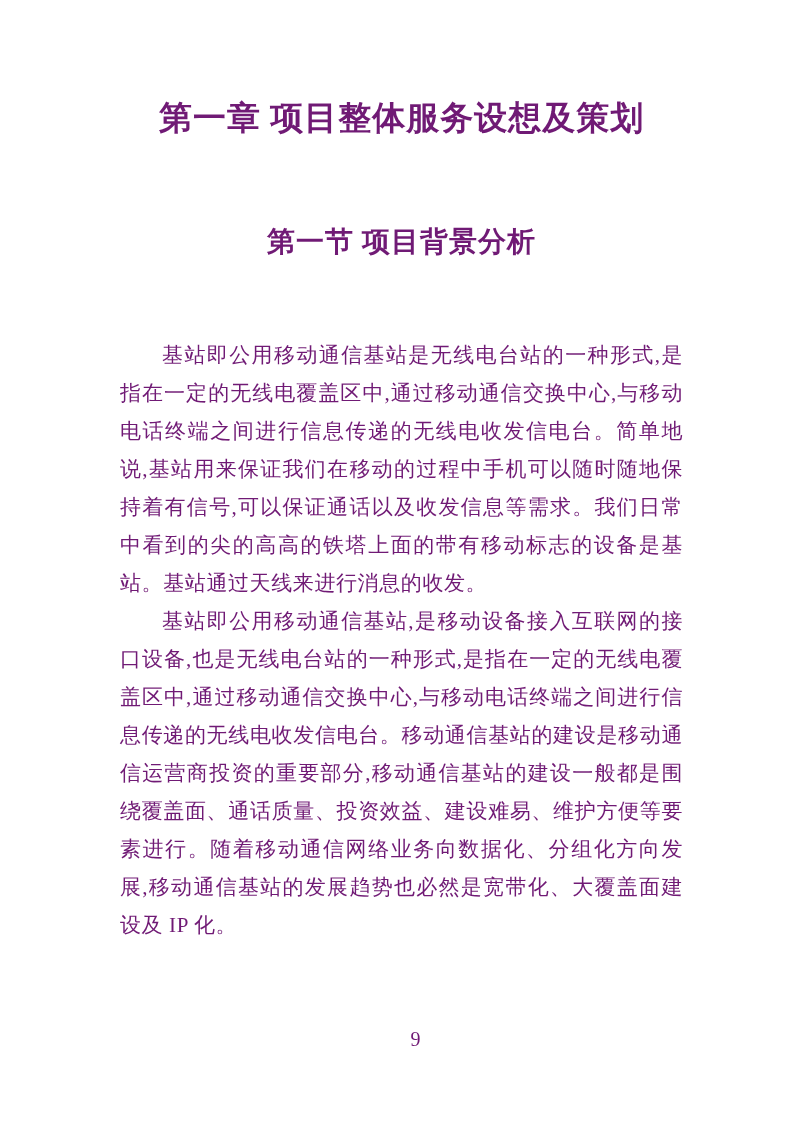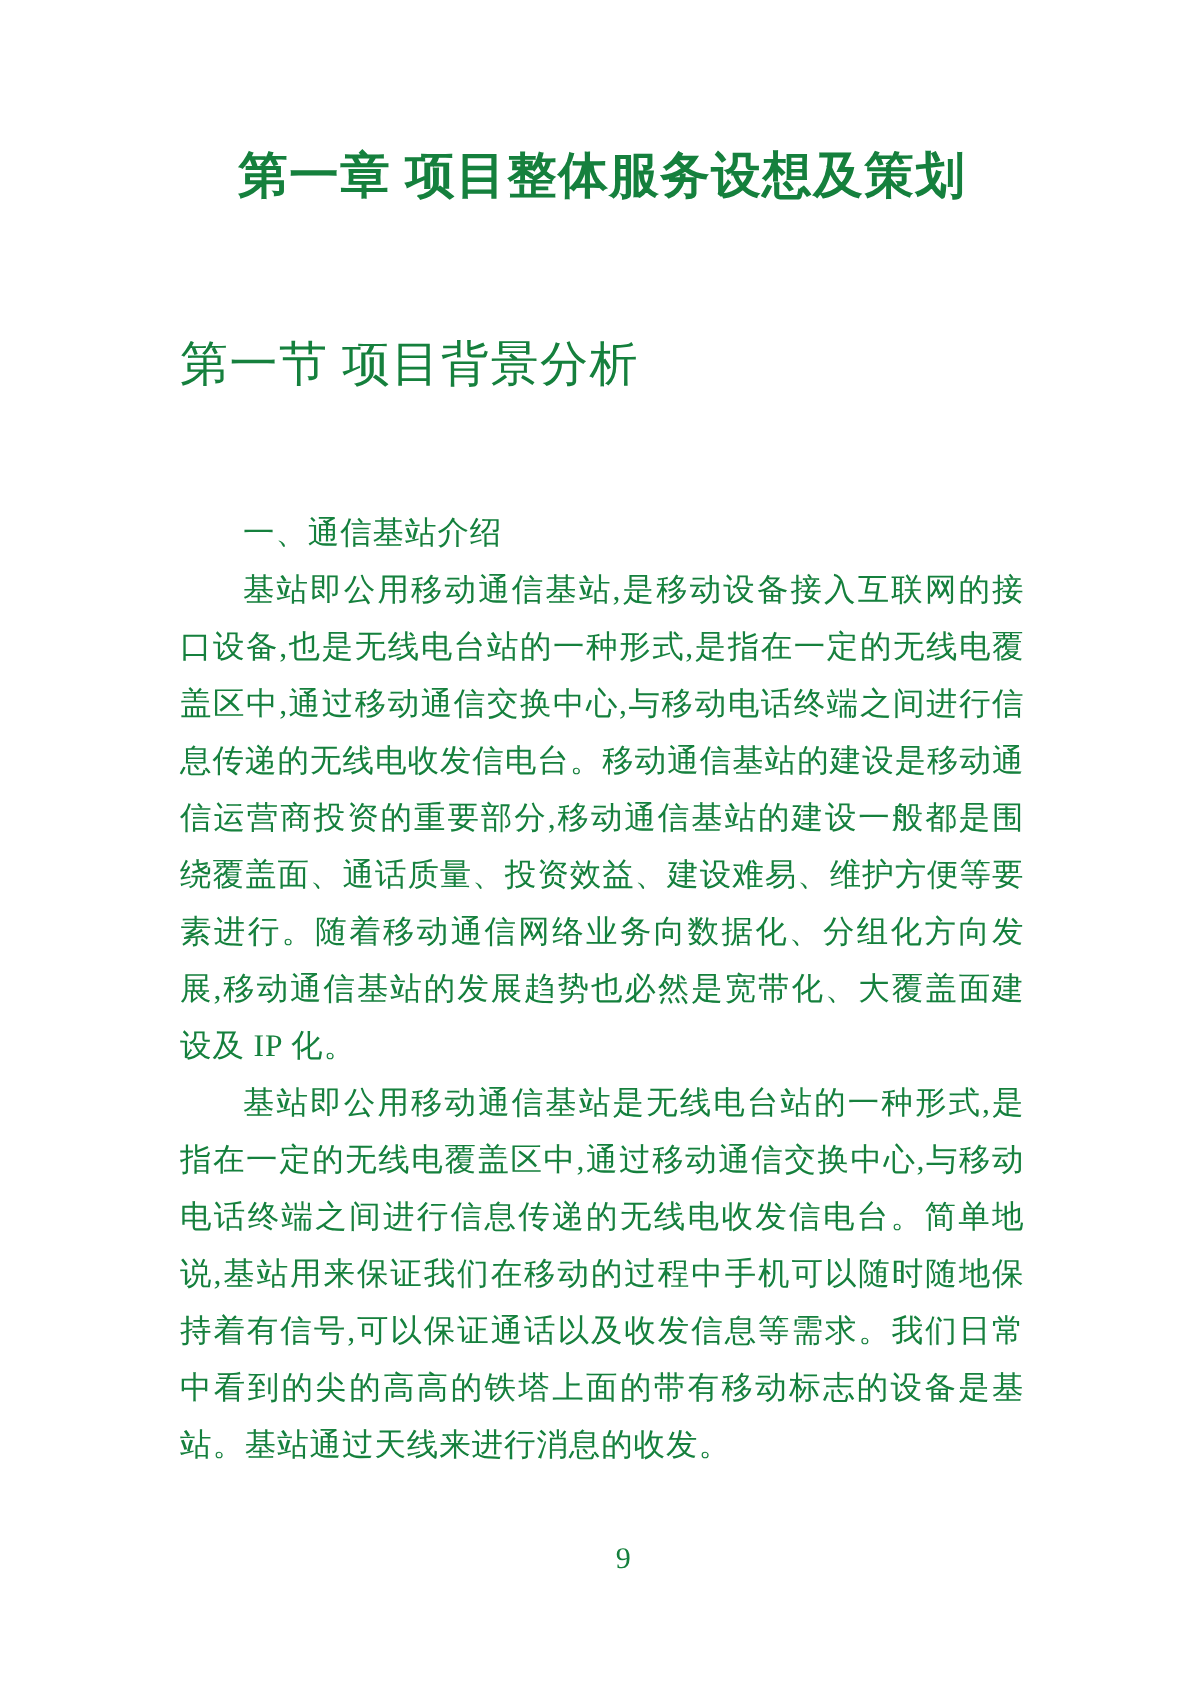--- a/index.html
+++ b/index.html
@@ -1,38 +1,39 @@
 <!DOCTYPE html>
 <html><head>
 <meta charset="utf-8">
 <style>
   * { margin: 0; padding: 0; box-sizing: border-box; }
   html, body { background: #ffffff; }
   .page {
     width: 793px;
     height: 1122px;
     background: #ffffff;
-    color: #15803d;
+    color: #701a75;
     position: relative;
     overflow: hidden;
     padding: 96px 110px 0 120px;
     font-family: "Liberation Serif", "DejaVu Serif", serif;
   }
   .chapter-title {
     font-size: 33px;
     font-weight: bold;
     text-align: center;
     line-height: 44px;
     letter-spacing: 1px;
     white-space: nowrap;
   }
   .section-title {
     margin-top: 84px;
-    font-size: 32px;
-    font-weight: normal;
+    font-size: 28px;
+    font-weight: bold;
+    text-align: center;
     line-height: 36px;
     letter-spacing: 1px;
     white-space: nowrap;
   }
   .body-text {
     margin-top: 76px;
     font-size: 21px;
     line-height: 38px;
     letter-spacing: 0.6px;
   }
@@ -59,24 +60,23 @@
 <body>
 
 <div class="page">
 
   <h1 class="chapter-title">第一章 项目整体服务设想及策划</h1>
 
   <h2 class="section-title">第一节 项目背景分析</h2>
 
   <div class="body-text">
 
-    <p class="heading-line">一、通信基站介绍</p>
 
 
+    <p class="para">基站即公用移动通信基站是无线电台站的一种形式,是指在一定的无线电覆盖区中,通过移动通信交换中心,与移动电话终端之间进行信息传递的无线电收发信电台。简单地说,基站用来保证我们在移动的过程中手机可以随时随地保持着有信号,可以保证通话以及收发信息等需求。我们日常中看到的尖的高高的铁塔上面的带有移动标志的设备是基站。基站通过天线来进行消息的收发。</p>
+
     <p class="para">基站即公用移动通信基站,是移动设备接入互联网的接口设备,也是无线电台站的一种形式,是指在一定的无线电覆盖区中,通过移动通信交换中心,与移动电话终端之间进行信息传递的无线电收发信电台。移动通信基站的建设是移动通信运营商投资的重要部分,移动通信基站的建设一般都是围绕覆盖面、通话质量、投资效益、建设难易、维护方便等要素进行。随着移动通信网络业务向数据化、分组化方向发展,移动通信基站的发展趋势也必然是宽带化、大覆盖面建设及 IP 化。</p>
-
-    <p class="para">基站即公用移动通信基站是无线电台站的一种形式,是指在一定的无线电覆盖区中,通过移动通信交换中心,与移动电话终端之间进行信息传递的无线电收发信电台。简单地说,基站用来保证我们在移动的过程中手机可以随时随地保持着有信号,可以保证通话以及收发信息等需求。我们日常中看到的尖的高高的铁塔上面的带有移动标志的设备是基站。基站通过天线来进行消息的收发。</p>
 
   </div>
 
   <div class="page-number">9</div>
 
 </div>
 
 </body></html>

